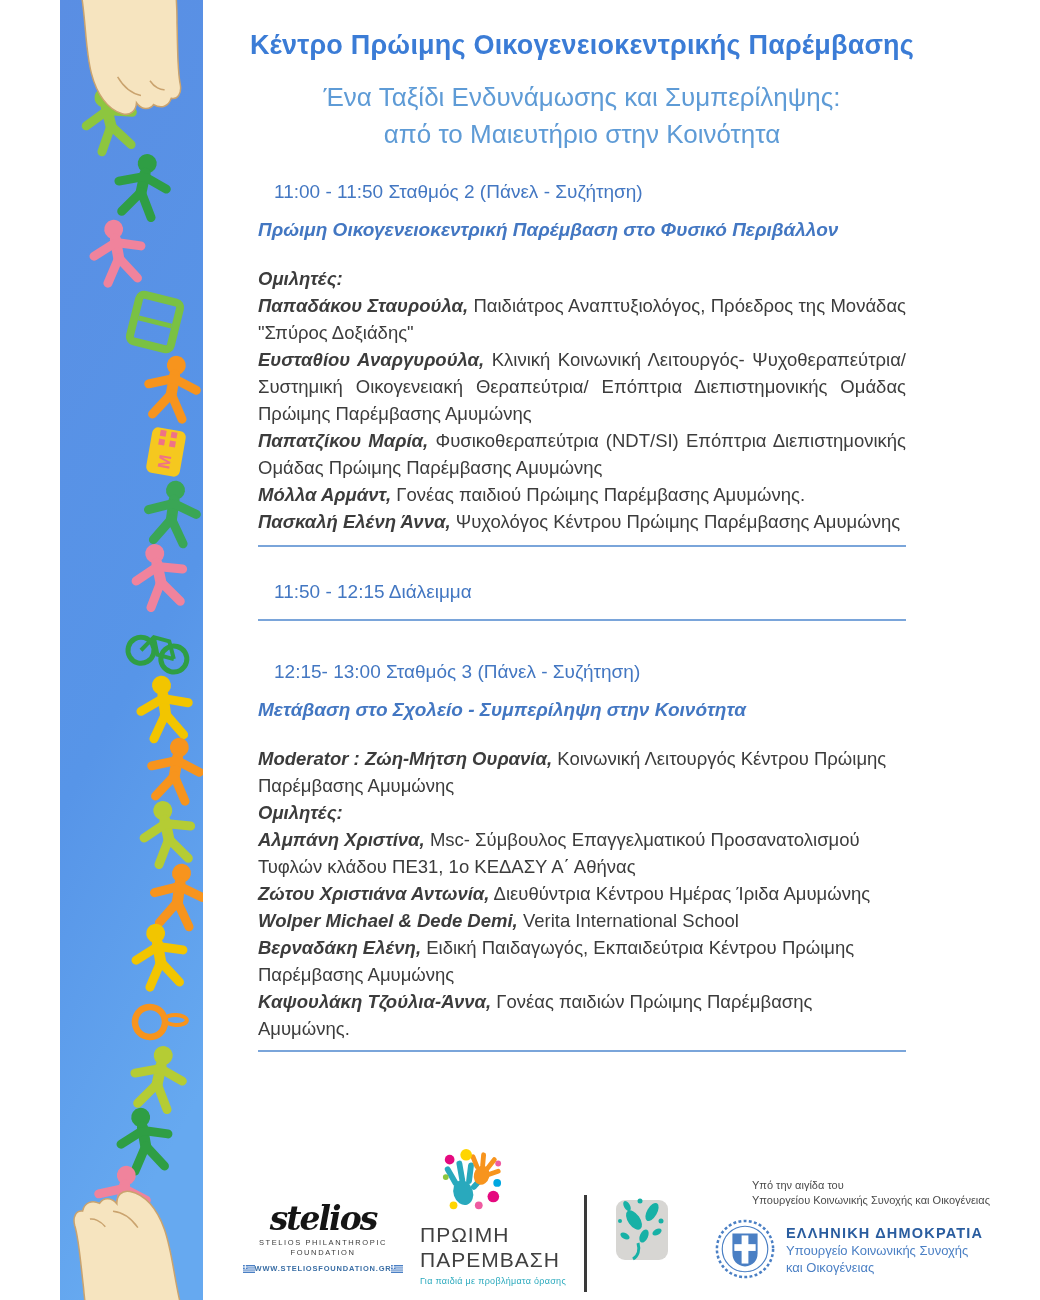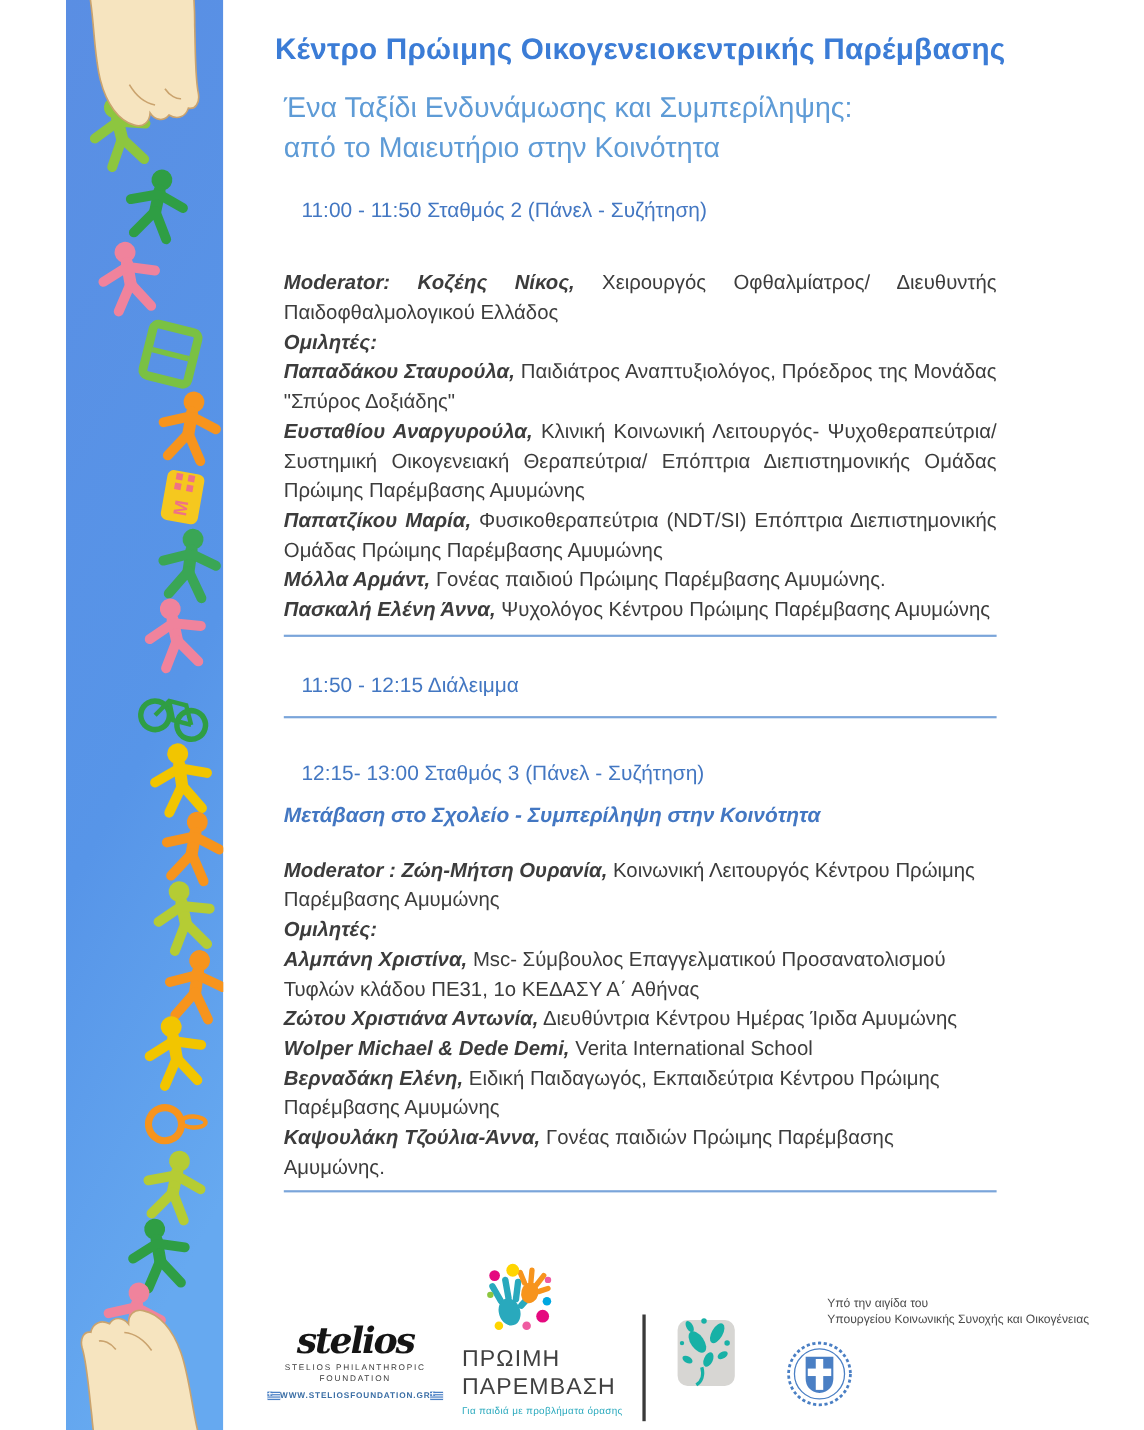--- a/index.html
+++ b/index.html
@@ -10,21 +10,21 @@
   
   .sidebar{position:absolute;left:60px;top:0;width:143px;height:1300px;}
   .sidebar svg{display:block;}
   
   .content{position:absolute;left:258px;top:0;width:648px;}
   .page-title{
     margin:30px -24px 0;text-align:center;white-space:nowrap;
     font-size:27px;font-weight:bold;color:#3b7cd6;letter-spacing:.2px;
   }
   .page-subtitle{
-    margin:18px 0 0;text-align:left;font-size:26px;line-height:37px;
+    margin:18px 0 0;text-align:center;font-size:26px;line-height:37px;
     color:#5e9bd6;font-weight:500;
   }
   .session-time{margin:16px;font-size:19px;font-weight:normal;color:#4377c2;}
   .session-topic{margin:3px 0 0;font-size:19px;font-weight:bold;font-style:italic;color:#4377c2;}
   .gap{height:24px;}
   .para{margin:0;font-size:18.5px;line-height:27px;color:#3c3c3c;}
   .just{text-align:justify;}
   .rich .b{font-weight:bold;font-style:italic;}
   .divider{border:0;border-top:2px solid #7aa5da;height:0;}
   .session-a{margin-top:28px;}
@@ -131,22 +131,22 @@
 
 <div class="content">
   <h1 class="page-title">Κέντρο Πρώιμης Οικογενειοκεντρικής Παρέμβασης</h1>
   <div class="page-subtitle">
     <div>Ένα Ταξίδι Ενδυνάμωσης και Συμπερίληψης:</div>
     <div>από το Μαιευτήριο στην Κοινότητα</div>
   </div>
 
   <div class="session session-a">
     <p class="session-time">11:00 - 11:50 Σταθμός 2 (Πάνελ - Συζήτηση)</p>
+    <p class="session-topic">Πρώιμη Οικογενειοκεντρική Παρέμβαση στο Φυσικό Περιβάλλον</p>
     <div class="gap"></div>
-    <p class="para just rich"><span class="b">Moderator: Κοζέης Νίκος,</span><span> Χειρουργός Οφθαλμίατρος/ Διευθυντής Παιδοφθαλμολογικού Ελλάδος</span></p>
     <p class="para just rich"><span class="b">Ομιλητές:</span></p>
     <p class="para just rich"><span class="b">Παπαδάκου Σταυρούλα,</span><span> Παιδιάτρος Αναπτυξιολόγος, Πρόεδρος της Μονάδας "Σπύρος Δοξιάδης"</span></p>
     <p class="para just rich"><span class="b">Ευσταθίου Αναργυρούλα,</span><span> Κλινική Κοινωνική Λειτουργός- Ψυχοθεραπεύτρια/ Συστημική Οικογενειακή Θεραπεύτρια/ Επόπτρια Διεπιστημονικής Ομάδας Πρώιμης Παρέμβασης Αμυμώνης</span></p>
     <p class="para just rich"><span class="b">Παπατζίκου Μαρία,</span><span> Φυσικοθεραπεύτρια (NDT/SI) Επόπτρια Διεπιστημονικής Ομάδας Πρώιμης Παρέμβασης Αμυμώνης</span></p>
     <p class="para just rich"><span class="b">Μόλλα Αρμάντ,</span><span> Γονέας παιδιού Πρώιμης Παρέμβασης Αμυμώνης.</span></p>
     <p class="para just rich"><span class="b">Πασκαλή Ελένη Άννα,</span><span> Ψυχολόγος Κέντρου Πρώιμης Παρέμβασης Αμυμώνης</span></p>
   </div>
   <hr class="divider div-1">
 
   <p class="session-time break-head">11:50 - 12:15 Διάλειμμα</p>
@@ -257,14 +257,19 @@
   </div>
 
   <div class="republic">
     <svg width="62" height="62" viewBox="-32 -32 64 64">
       <circle r="29" fill="none" stroke="#4a7fc4" stroke-width="2.6" stroke-dasharray="3 2.4"></circle>
       <circle r="23.5" fill="#ffffff" stroke="#4a7fc4" stroke-width="1.2"></circle>
       <path d="M-13,-16 L13,-16 L13,4 Q13,16 0,18 Q-13,16 -13,4 Z" fill="#4a7fc4"></path>
       <rect x="-3.5" y="-14" width="7" height="29" fill="#ffffff"></rect>
       <rect x="-11" y="-5" width="22" height="7" fill="#ffffff"></rect>
     </svg>
+    <div class="republic-text">
+      <div class="republic-title">ΕΛΛΗΝΙΚΗ ΔΗΜΟΚΡΑΤΙΑ</div>
+      <div class="republic-line">Υπουργείο Κοινωνικής Συνοχής</div>
+      <div class="republic-line">και Οικογένειας</div>
+    </div>
   </div>
 </div>
 
 </body></html>

